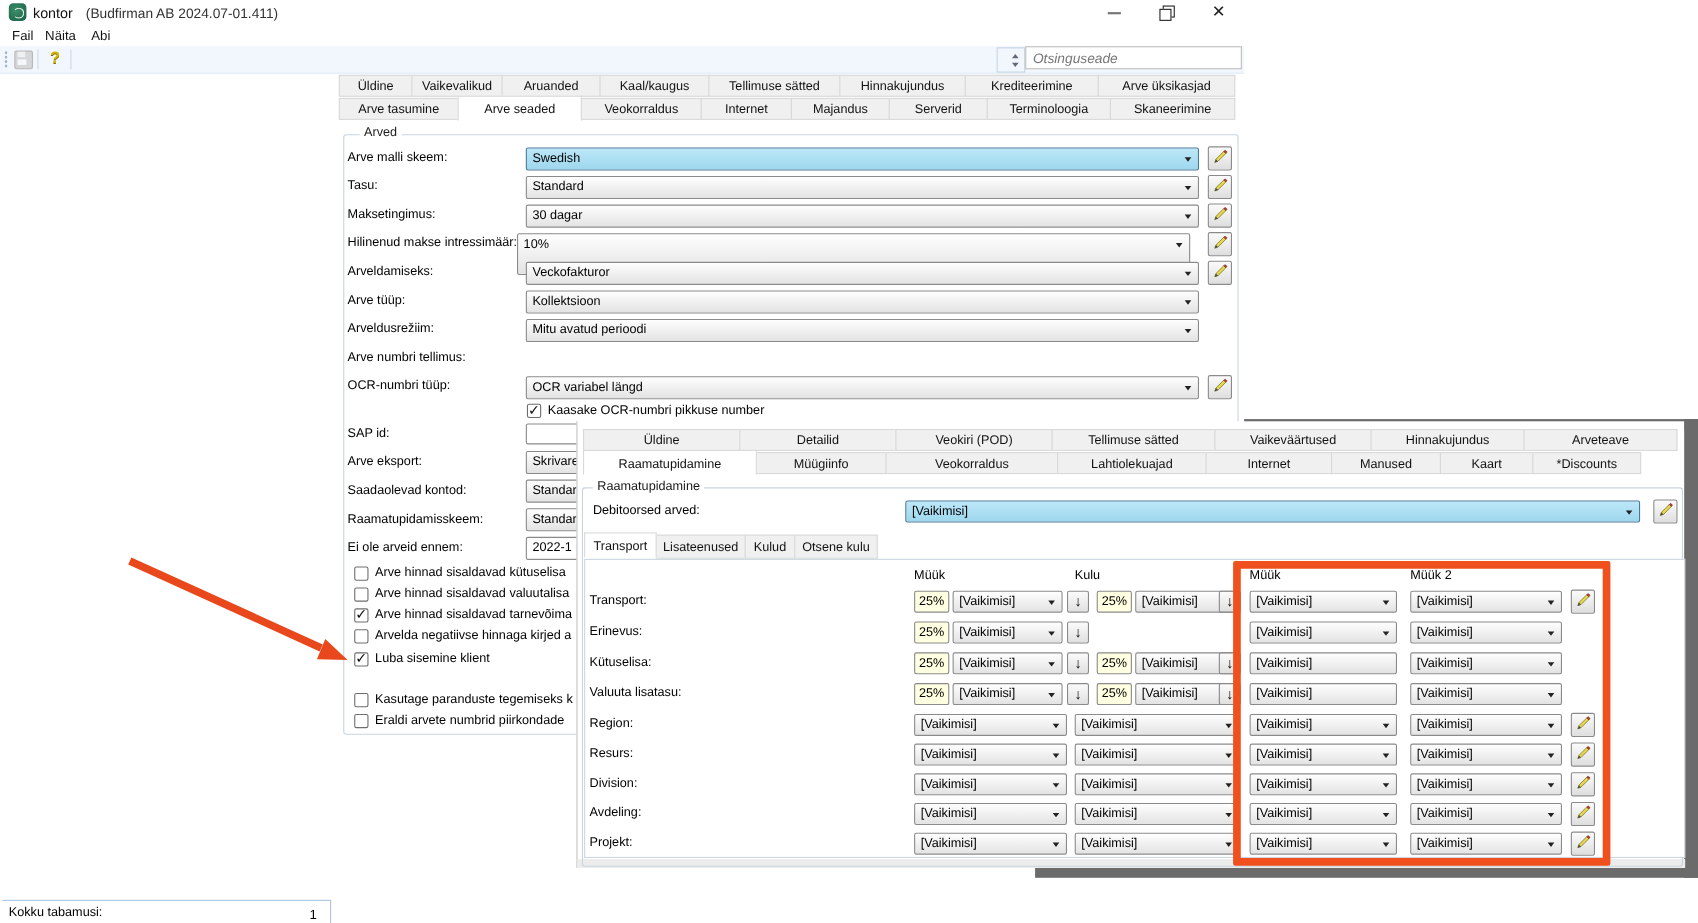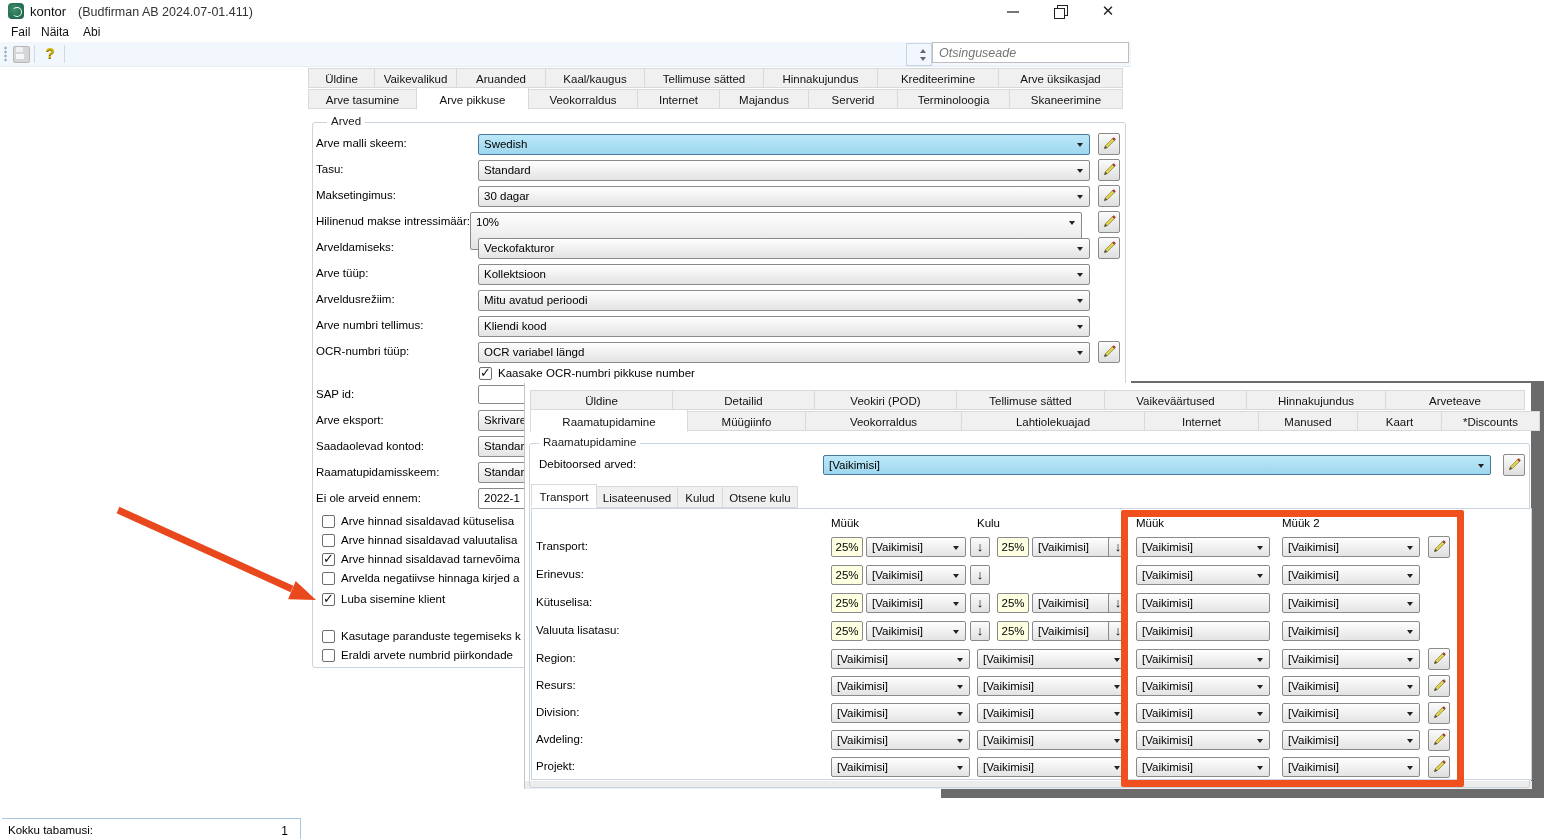--- a/index.html
+++ b/index.html
@@ -133,21 +133,21 @@
     <span class="tab" style="width:83px">Vaikevalikud</span>
     <span class="tab" style="width:90px">Aruanded</span>
     <span class="tab" style="width:100px">Kaal/kaugus</span>
     <span class="tab" style="width:120px">Tellimuse sätted</span>
     <span class="tab" style="width:115px">Hinnakujundus</span>
     <span class="tab" style="width:122px">Krediteerimine</span>
     <span class="tab" style="width:125px">Arve üksikasjad</span>
   </div>
   <div class="tabrow" style="left:308px;top:89px">
     <span class="tab" style="width:109px">Arve tasumine</span>
-    <span class="tab active" style="width:113px">Arve pikkuse</span>
+    <span class="tab active" style="width:113px">Arve seaded</span>
     <span class="tab" style="width:110px">Veokorraldus</span>
     <span class="tab" style="width:83px">Internet</span>
     <span class="tab" style="width:90px">Majandus</span>
     <span class="tab" style="width:90px">Serverid</span>
     <span class="tab" style="width:113px">Terminoloogia</span>
     <span class="tab" style="width:114px">Skaneerimine</span>
   </div>
 
   <div class="groupbox" style="left:312px;top:122px;width:814px;height:546px"></div>
   <span class="legend" style="left:327px;top:115px">Arved</span>
@@ -202,21 +202,20 @@
         </svg></span>
     </div>
 
   <span class="flabel" style="left:316px;top:267px">Arve tüüp:</span>
   <div class="dd" style="left:478px;top:264px;width:612px;height:21px"><span>Kollektsioon</span><span class="tri"></span></div>
 
   <span class="flabel" style="left:316px;top:293px">Arveldusrežiim:</span>
   <div class="dd" style="left:478px;top:290px;width:612px;height:21px"><span>Mitu avatud perioodi</span><span class="tri"></span></div>
 
   <span class="flabel" style="left:316px;top:319px">Arve numbri tellimus:</span>
-  <div class="dd" style="left:478px;top:316px;width:612px;height:21px"><span>Kliendi kood</span><span class="tri"></span></div>
 
   <span class="flabel" style="left:316px;top:345px">OCR-numbri tüüp:</span>
   <div class="dd" style="left:478px;top:342px;width:612px;height:21px"><span>OCR variabel längd</span><span class="tri"></span></div>
   <div class="pencil" style="left:1098px;top:341px">
       <span class="icon-pencil"><svg viewBox="0 0 16 16" width="15" height="15">
           <path d="M2.5 13.5 L3.6 10.4 L11.2 2.8 L13.2 4.8 L5.6 12.4 Z" fill="#e9d64a" stroke="#6b6b2a" stroke-width="0.7"></path>
           <path d="M11.2 2.8 L13.2 4.8 L14.2 3.8 C14.7 3.3 13 1.6 12.2 1.8 Z" fill="#b03a2e" stroke="#7a2a20" stroke-width="0.5"></path>
           <path d="M2.5 13.5 L3.6 10.4 L5.6 12.4 Z" fill="#4a4a4a"></path>
         </svg></span>
     </div>
@@ -272,21 +271,21 @@
       <span class="tab" style="width:143px">Veokiri (POD)</span>
       <span class="tab" style="width:149px">Tellimuse sätted</span>
       <span class="tab" style="width:143px">Vaikeväärtused</span>
       <span class="tab" style="width:140px">Hinnakujundus</span>
       <span class="tab" style="width:140px">Arveteave</span>
     </div>
     <div class="tabrow" style="left:5px;top:28px">
       <span class="tab active" style="width:158px">Raamatupidamine</span>
       <span class="tab" style="width:119px">Müügiinfo</span>
       <span class="tab" style="width:157px">Veokorraldus</span>
-      <span class="tab" style="width:184px">Lahtiolekuajad</span>
+      <span class="tab" style="width:136px">Lahtiolekuajad</span>
       <span class="tab" style="width:115px">Internet</span>
       <span class="tab" style="width:100px">Manused</span>
       <span class="tab" style="width:85px">Kaart</span>
       <span class="tab" style="width:99px">*Discounts</span>
     </div>
 
     <div class="groupbox" style="left:4px;top:60px;width:1001px;height:345px"></div>
     <span class="legend" style="left:14px;top:53px">Raamatupidamine</span>
 
     <span class="flabel" style="left:14px;top:75px">Debitoorsed arved:</span>

